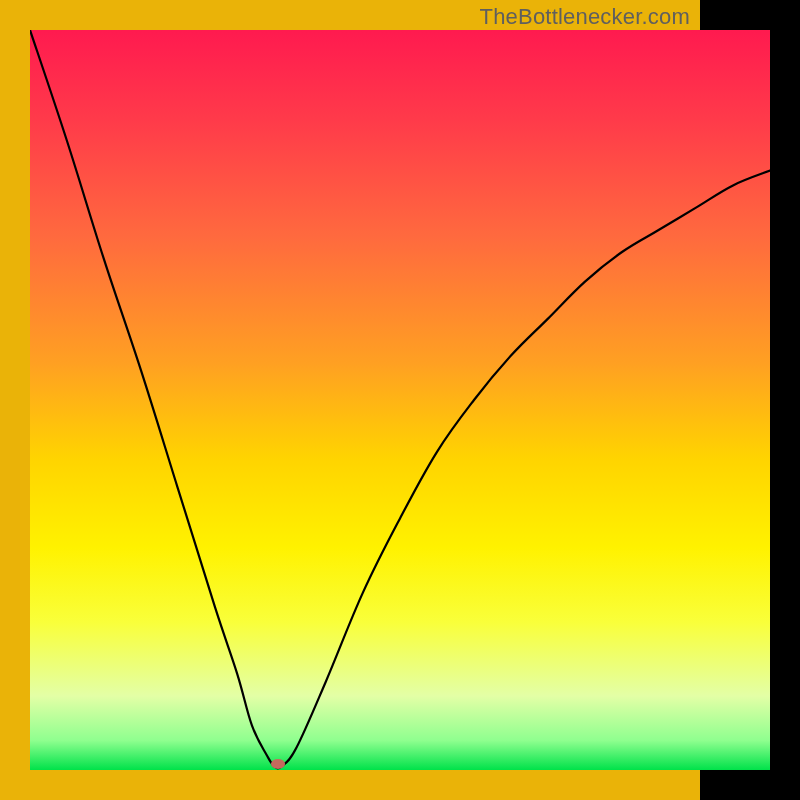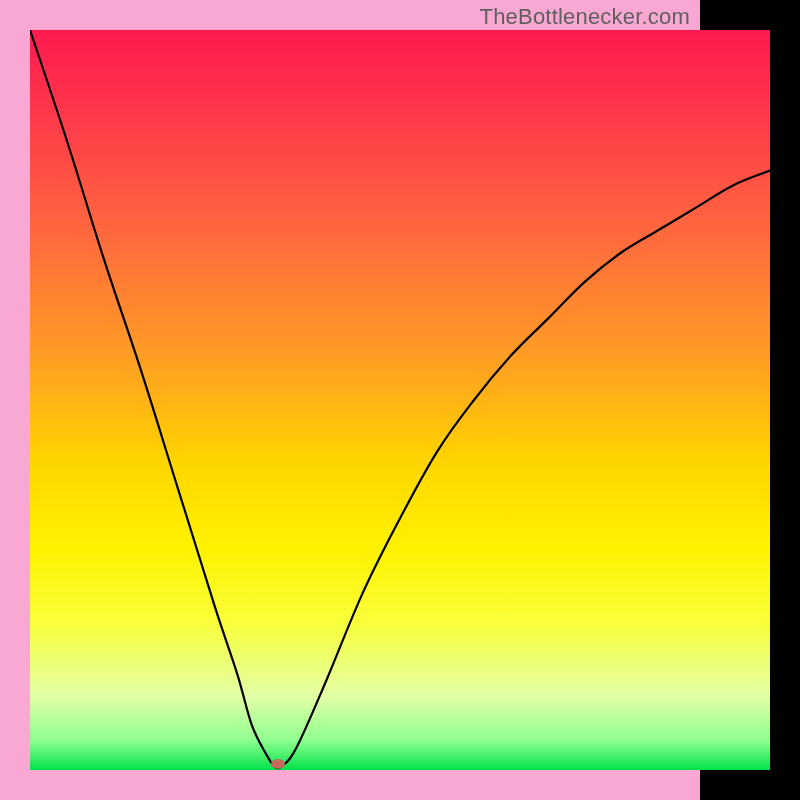--- a/index.html
+++ b/index.html
@@ -8,21 +8,21 @@
     width: 800px;
     height: 800px;
     overflow: hidden;
     background: #000;
     font-family: Arial, Helvetica, sans-serif;
   }
   .frame {
     position: relative;
     width: 700px;
     height: 800px;
-    background: #f9a8d4;
+    background: #eab308;
   }
   .watermark {
     position: absolute;
     top: 4px;
     right: 10px;
     color: #5f5f5f;
     font-size: 22px;
     font-weight: 500;
     letter-spacing: 0.2px;
     z-index: 5;

